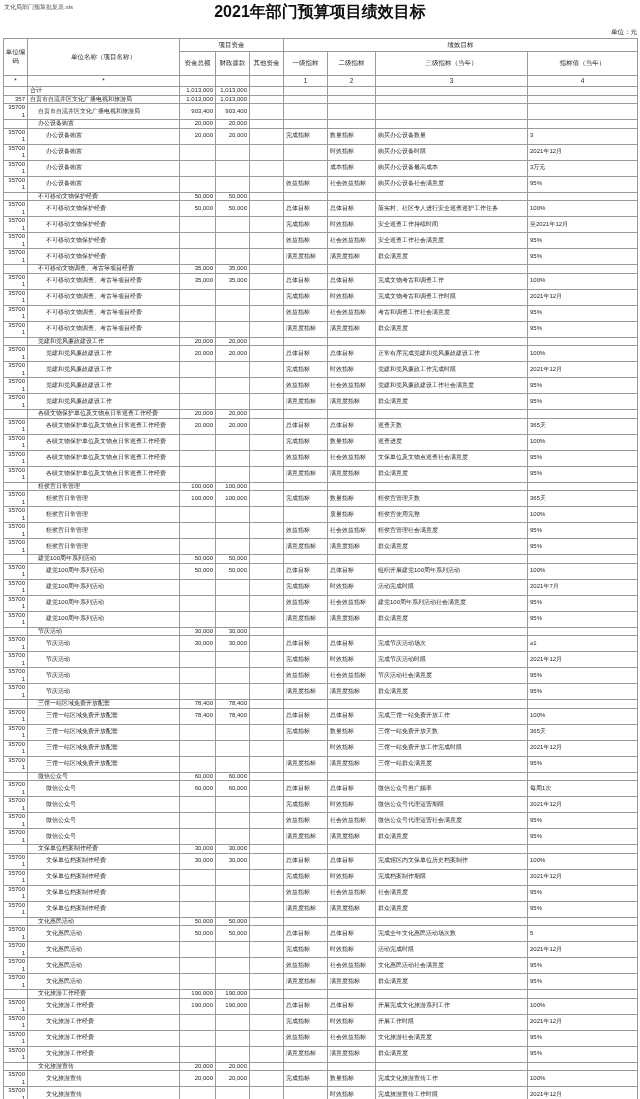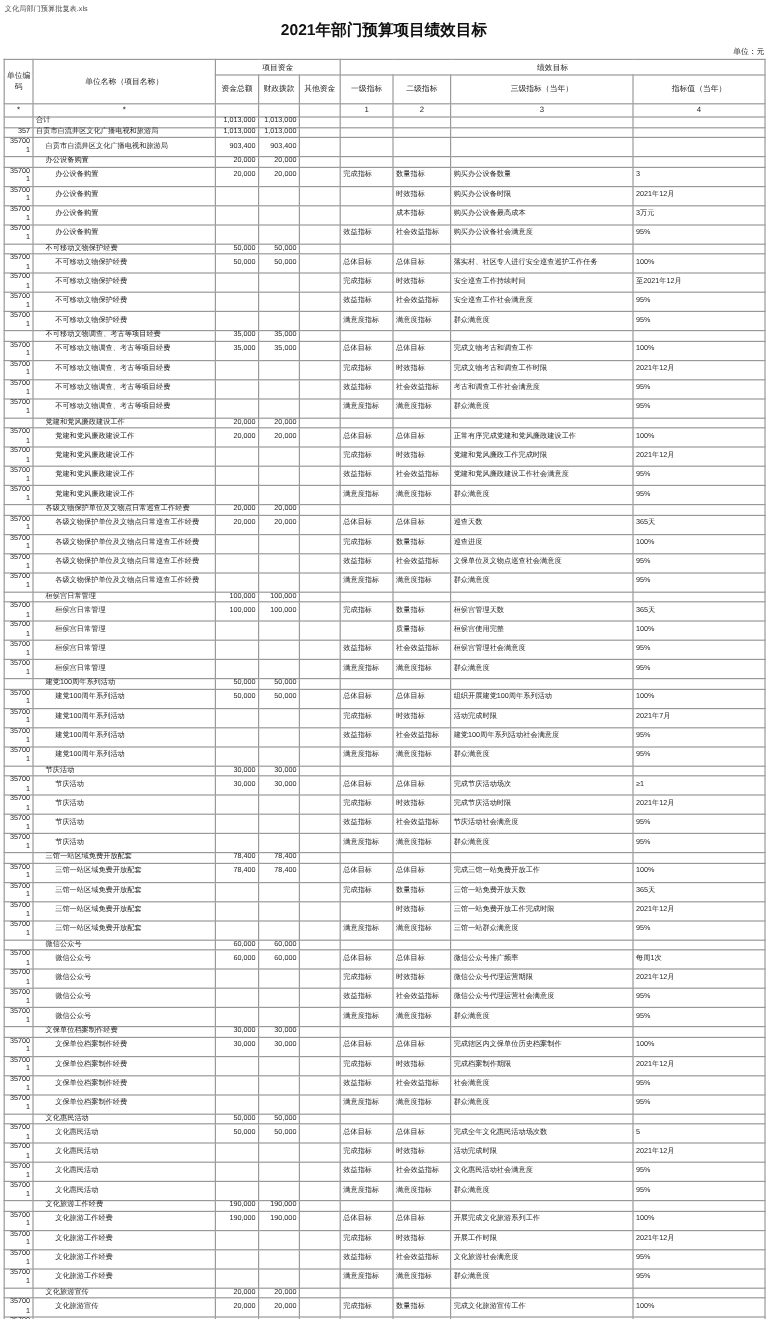--- a/index.html
+++ b/index.html
@@ -1,19 +1,19 @@
 <!DOCTYPE html>
 <html><head>
 <meta charset="utf-8">
 <style>
   html,body{margin:0;padding:0;background:#ffffff;}
   body{width:640px;font-family:"Liberation Sans",sans-serif;color:#1f1f1f;}
   .page{position:relative;width:640px;}
   .file-label{position:absolute;top:3px;left:4px;font-size:6px;color:#4a4a4a;letter-spacing:0;}
-  .title{text-align:center;font-size:13px;font-weight:bold;padding-top:16px;color:#111;}
+  .title{text-align:center;font-size:16px;font-weight:bold;padding-top:2px;color:#111;}
   .unit-note{text-align:right;font-size:6.5px;color:#222;padding:5px 3px 1px 0;}
   table.budget{border-collapse:collapse;table-layout:fixed;width:634px;margin-left:3px;}
   table.budget th, table.budget td{border:1px solid #9a9a9a;box-sizing:border-box;}
   table.budget thead tr.h1 th{font-size:6.5px;font-weight:normal;height:13px;padding:0 1px;}
   table.budget thead tr.h2 th{font-size:6.5px;font-weight:normal;height:24px;padding:0 1px;}
   table.budget thead tr.h3 td{font-size:6.5px;height:11px;text-align:center;padding:0;}
   table.budget td{font-size:6px;line-height:7.5px;padding:0 2px;vertical-align:middle;word-break:break-all;}
   td.code{text-align:right;}
   td.amt{text-align:right;white-space:nowrap;}
   td.name{text-align:left;}

